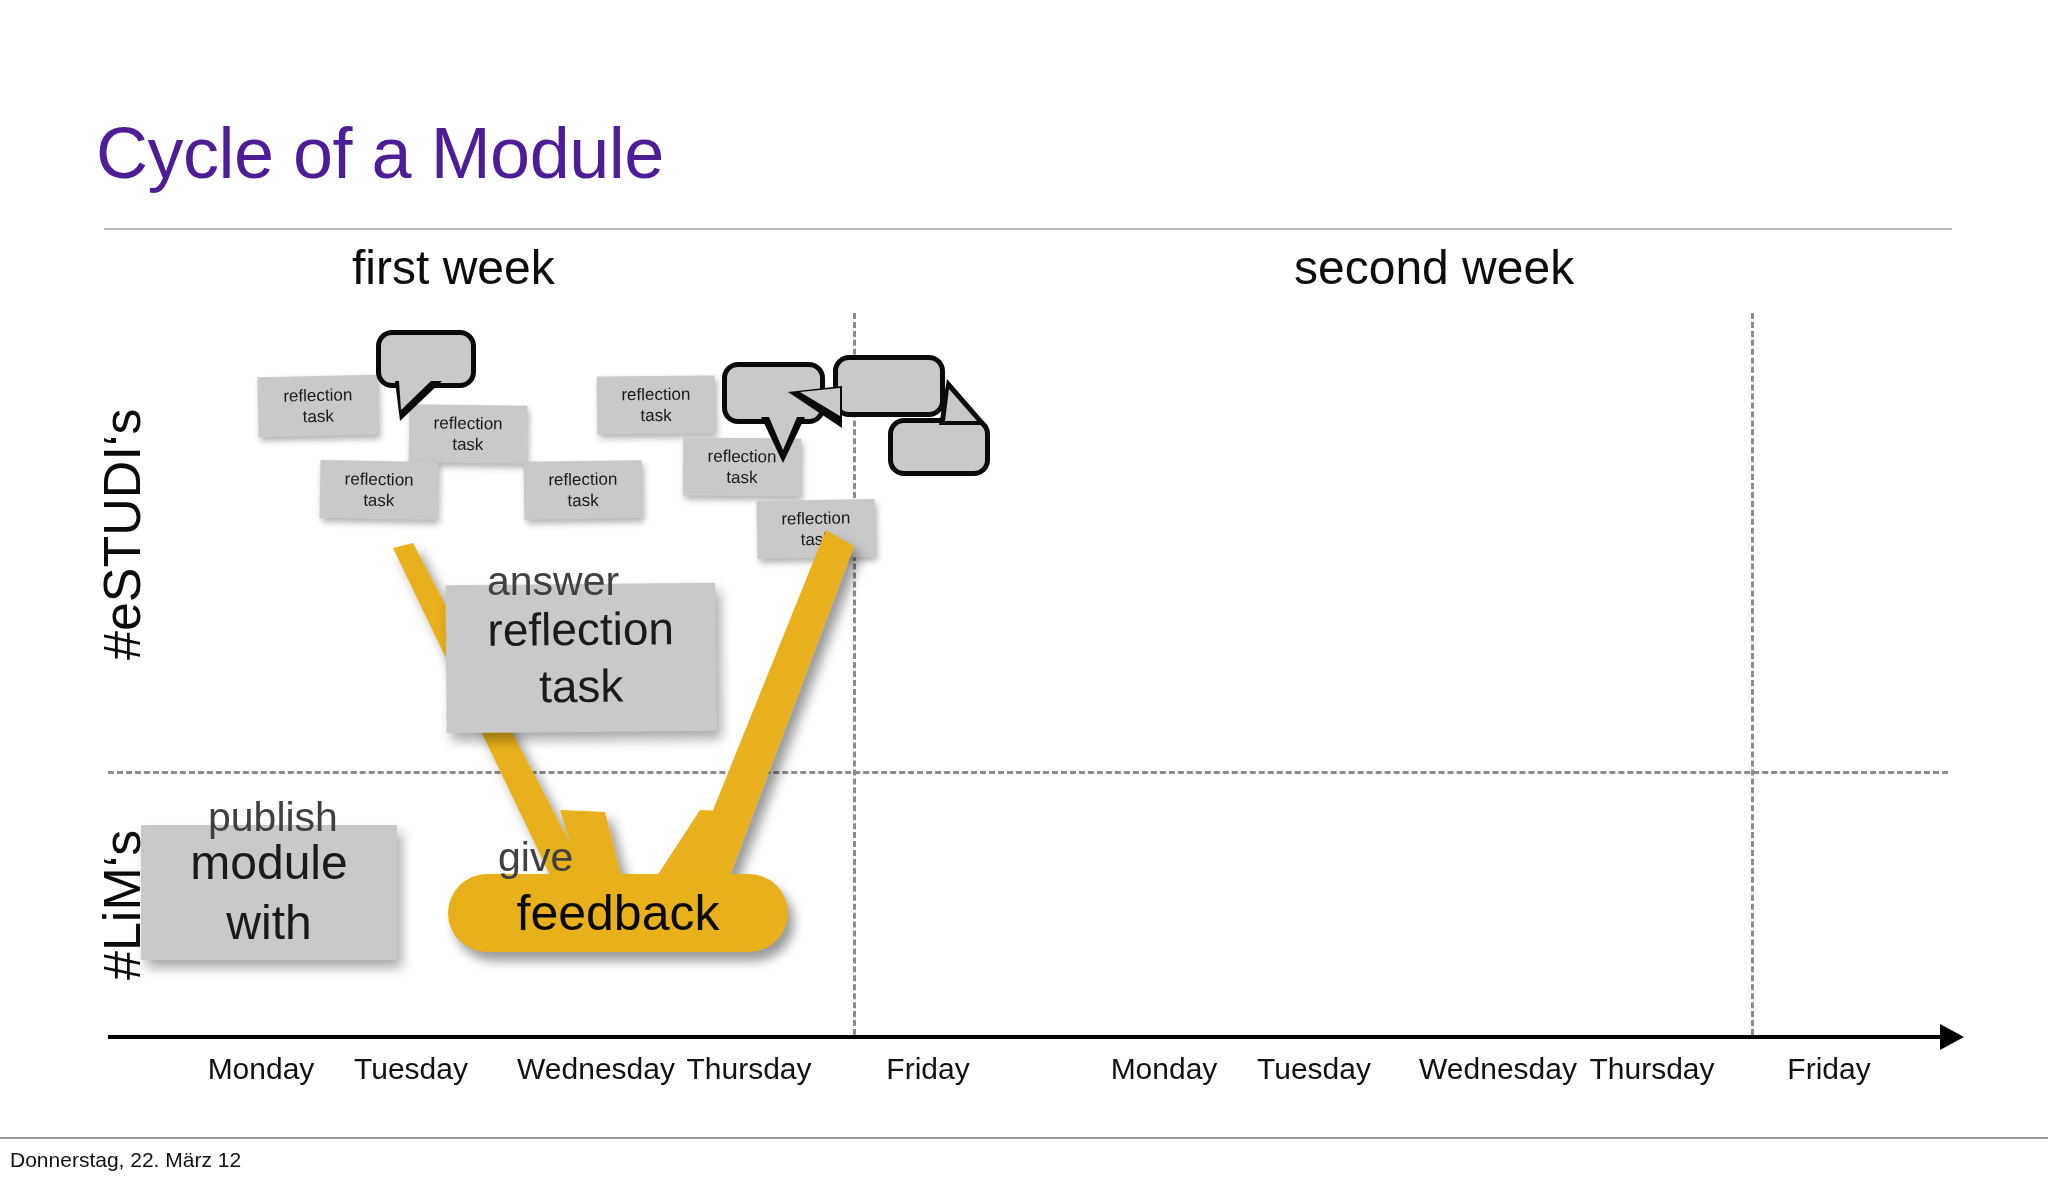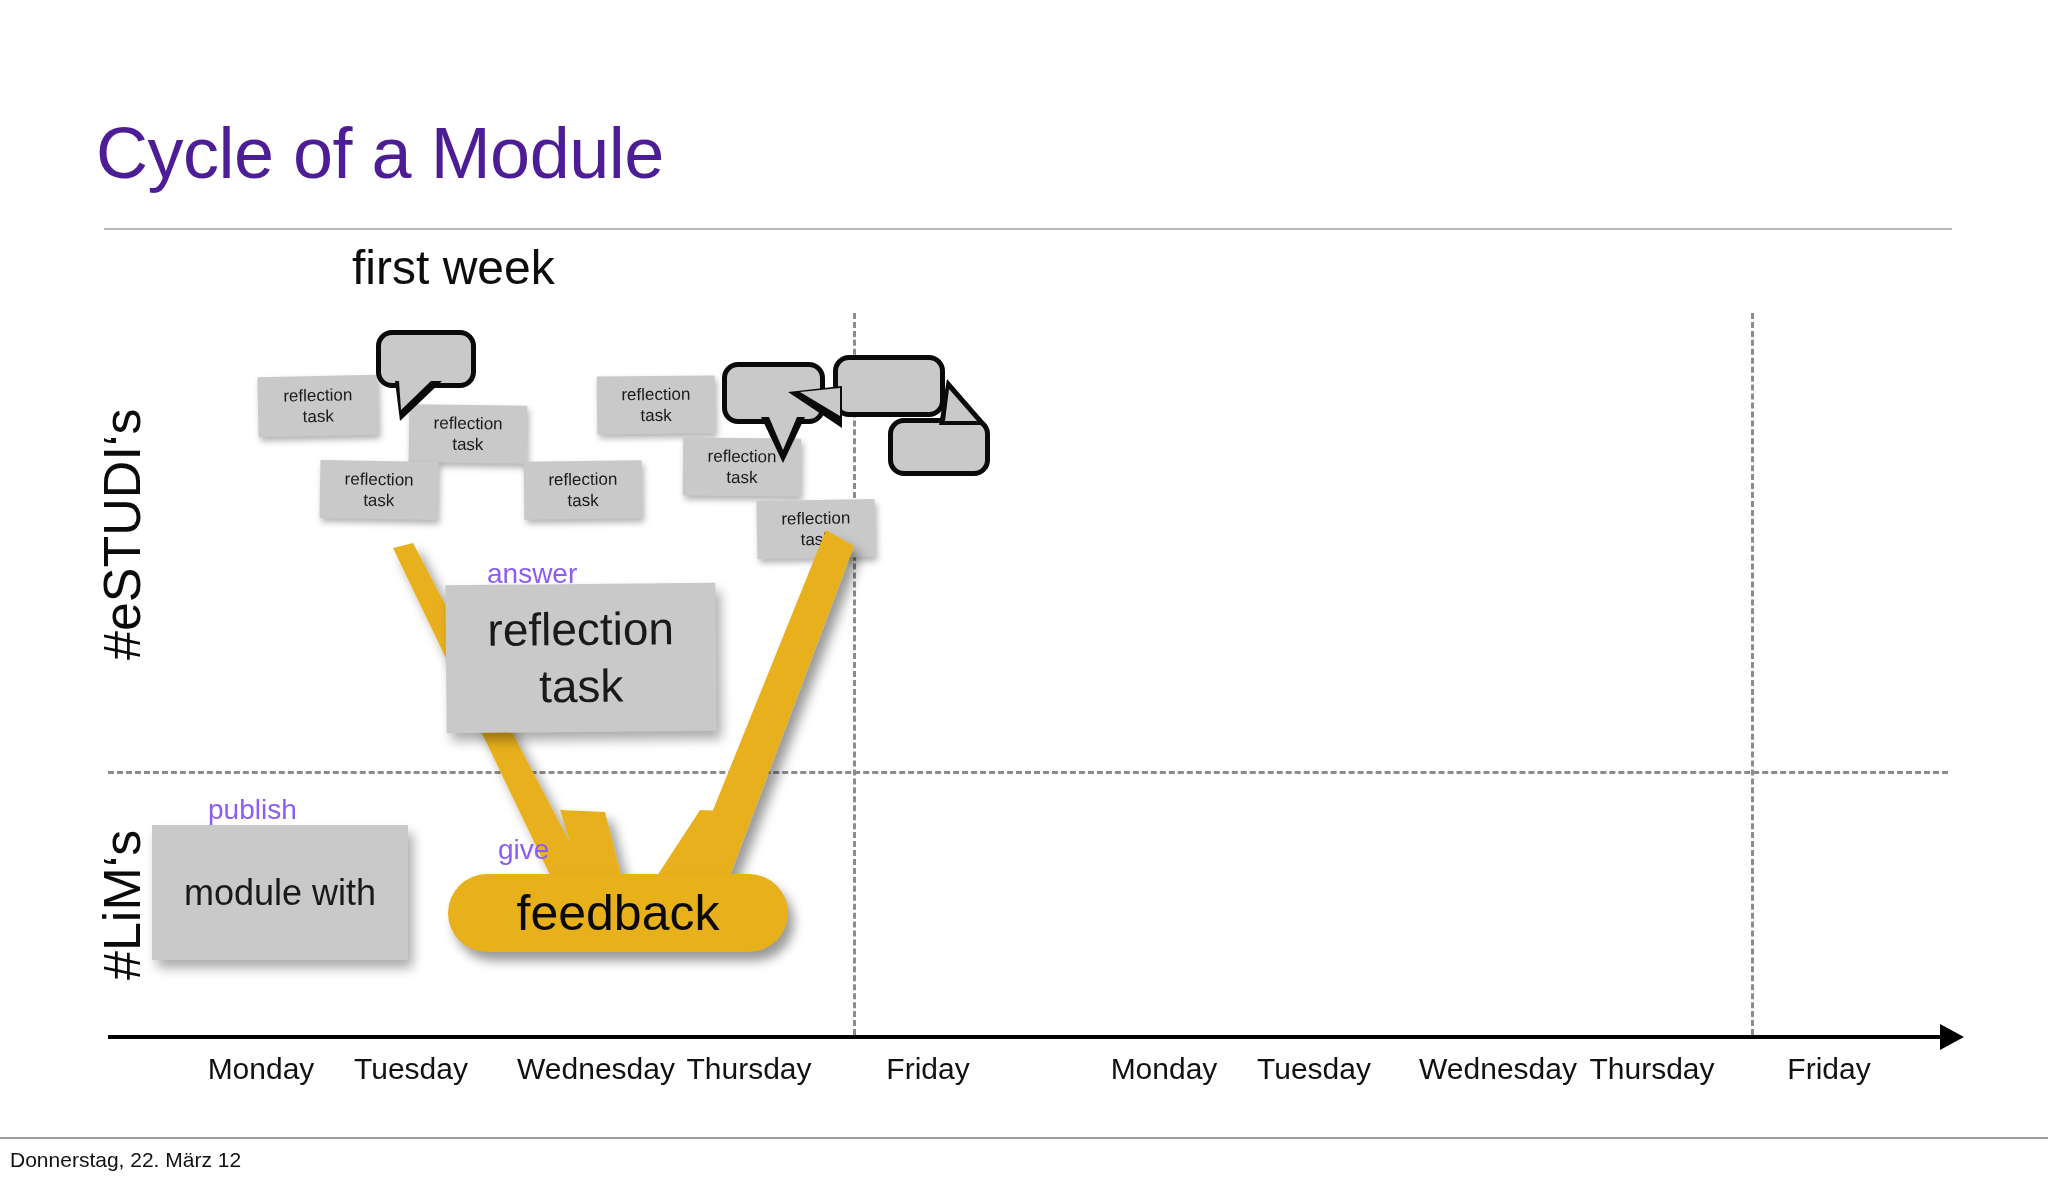--- a/index.html
+++ b/index.html
@@ -127,22 +127,22 @@
 
   
   .sticky.big {
     font-size: 46px;
     box-shadow: 5px 8px 12px rgba(0,0,0,0.33);
   }
 
   
   .caption {
     position: absolute;
-    font-size: 28px;
-    color: #8b5cf6;
+    font-size: 41px;
+    color: #404040;
     white-space: nowrap;
     z-index: 40;
   }
 
   
   .bubble {
     position: absolute;
     background: #c9c9c9;
     border: 5px solid #0a0a0a;
     border-radius: 16px;
@@ -269,20 +269,21 @@
 </style>
 </head>
 <body>
 
 <div id="slide">
 
   <div id="title">Cycle of a Module</div>
   <div id="title-rule"></div>
 
   <div class="week-header" id="week-1">first week</div>
+  <div class="week-header" id="week-2">second week</div>
 
   <div class="row-label" id="row-label-estudis">#eSTUDI‘s</div>
   <div class="row-label" id="row-label-lims">#LiM‘s</div>
 
   <div class="divider-h"></div>
   <div class="divider-v" id="divider-v-1"></div>
   <div class="divider-v" id="divider-v-2"></div>
 
   <svg id="arrows" viewBox="0 0 2048 1184">
     <defs>
@@ -371,21 +372,21 @@
 
   <div class="sticky big" style="left:446px; top:584px; width:270px; height:148px; transform:rotate(-0.5deg); z-index:25;">
     <span>
       <span class="line">reflection</span>
       <span class="line">task</span>
     </span>
   </div>
 
   <div class="caption" style="left:208px; top:794px;text-align:center;">publish</div>
 
-  <div class="sticky big" style="left:152px; top:825px; width:256px; height:135px; font-size:36px; z-index:25;">
+  <div class="sticky big" style="left:141px; top:825px; width:256px; height:135px; font-size:48px; z-index:25;">
     <span>
       <span class="line">module with</span>
     </span>
   </div>
 
   <div class="caption" style="left:498px; top:834px; z-index:45;">give</div>
 
   <div id="feedback-pill">
     <span>feedback</span>
   </div>

